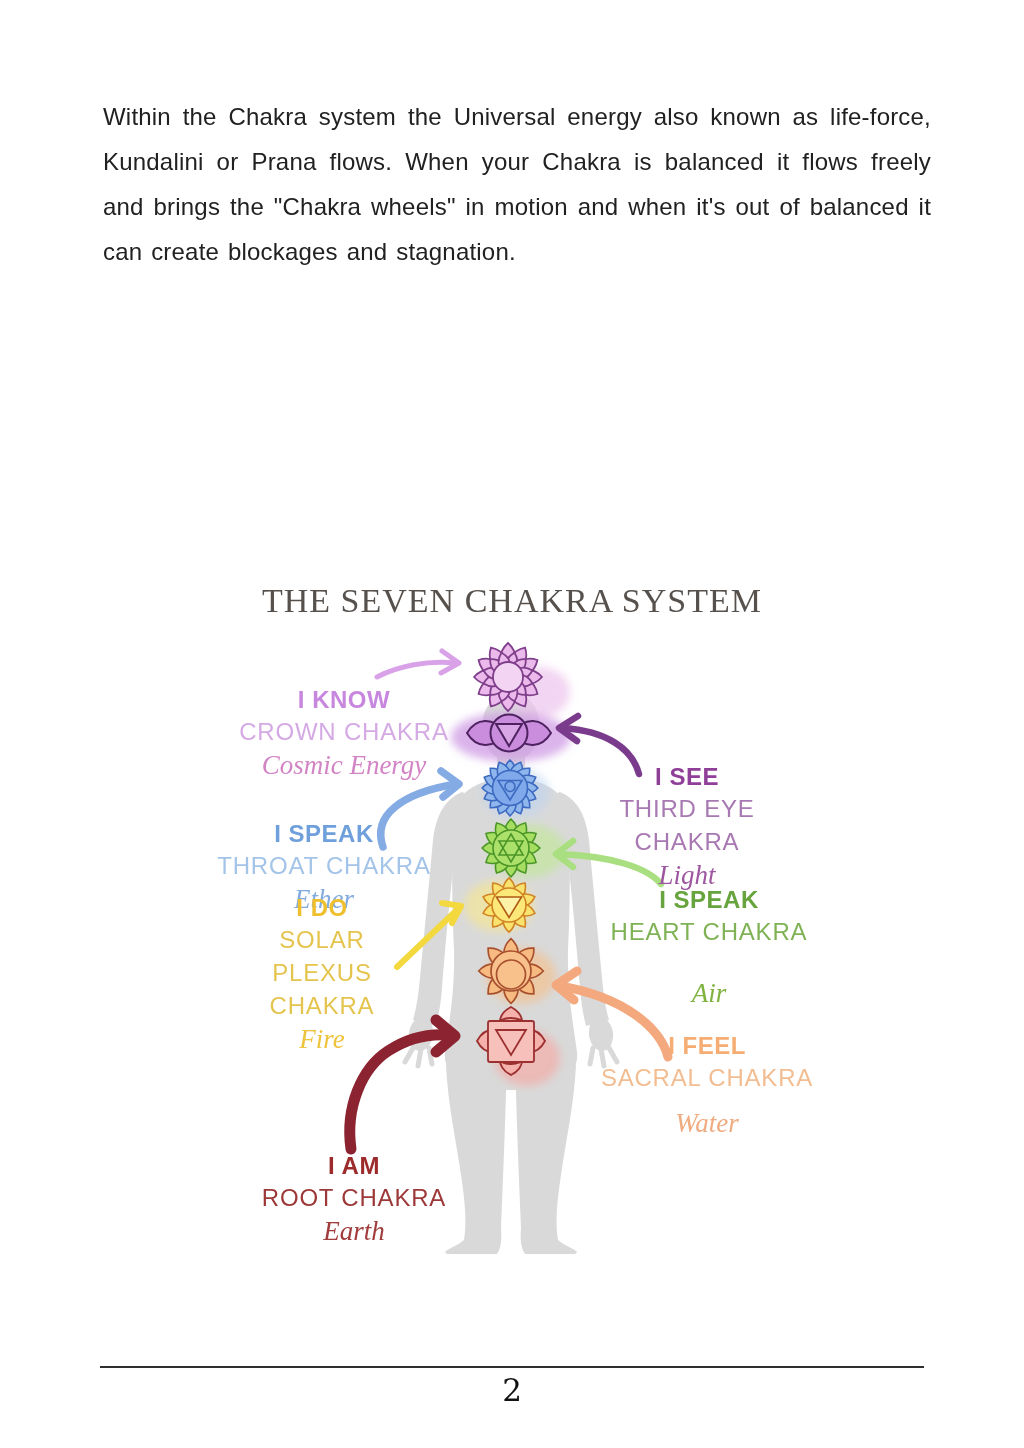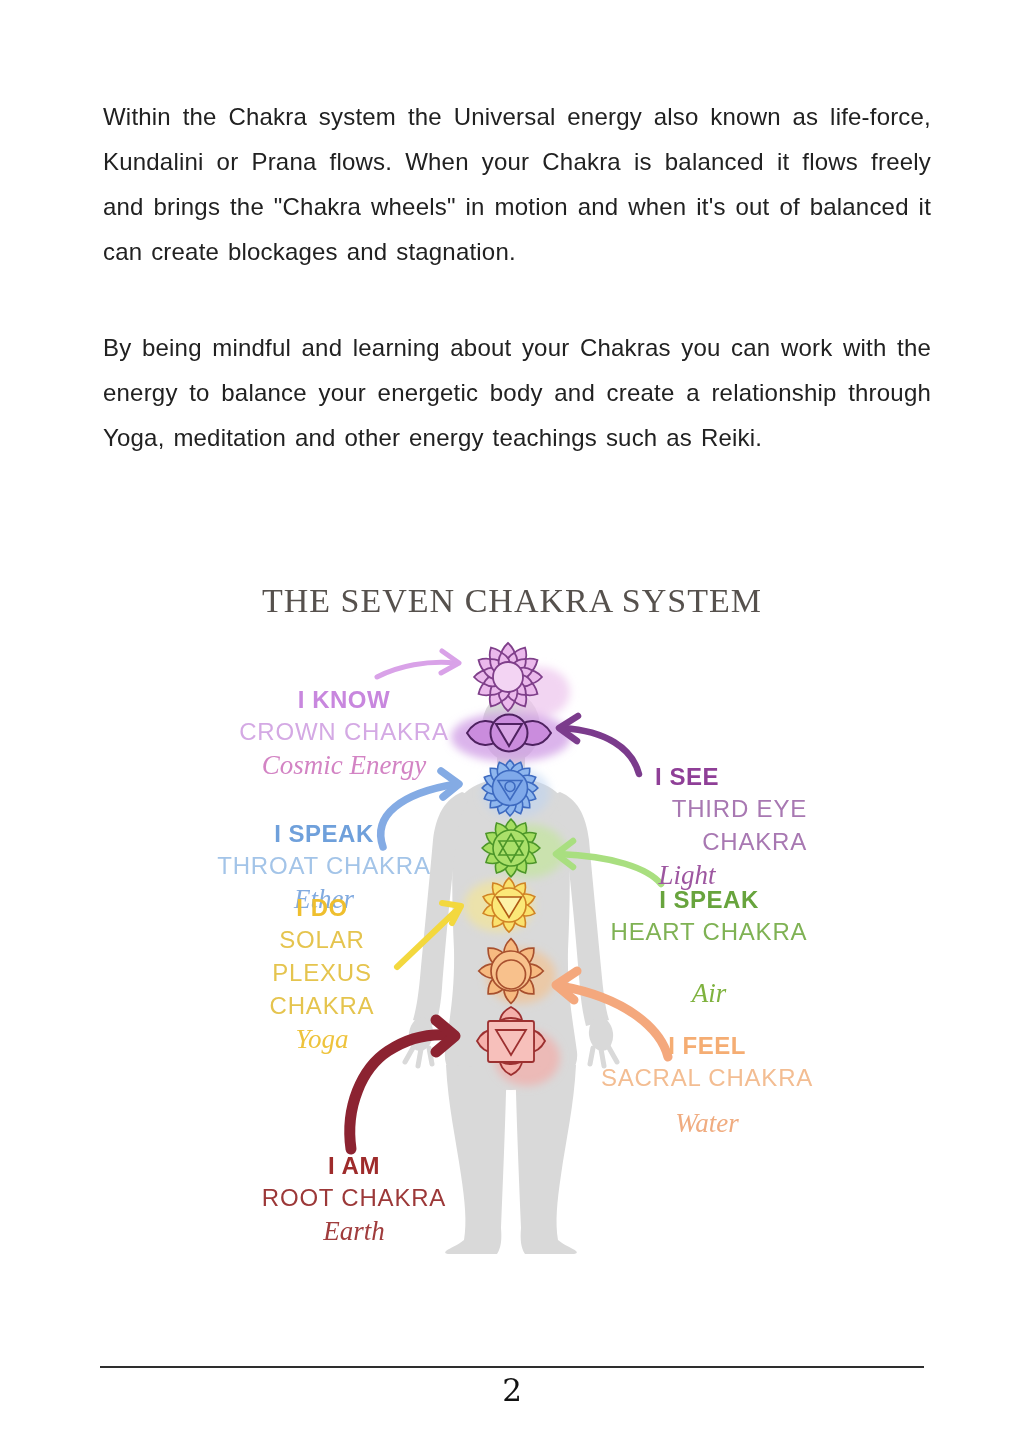--- a/index.html
+++ b/index.html
@@ -43,21 +43,20 @@
     font-family:"DejaVu Serif", serif; font-size:31px; color:#111;
   }
 </style>
 </head>
 <body>
 
 <div class="page">
 
   <div class="text-block">
     <p class="body-par">Within the Chakra system the Universal energy also known as life-force, Kundalini or Prana flows. When your Chakra is balanced it flows freely and brings the "Chakra wheels" in motion and when it's out of balanced it can create blockages and stagnation.</p>
-    <p class="body-par">By being mindful and learning about your Chakras you can work with the energy to balance your energetic body and create a relationship through Yoga, meditation and other energy teachings such as Reiki.</p>
   </div>
 
   <div class="diagram-title">THE SEVEN CHAKRA SYSTEM</div>
 
   <svg class="diagram-svg" viewBox="0 0 1024 1448">
     <defs>
       <path id="petal" d="M0,-34 C10,-25 10,-12 0,-4 C-10,-12 -10,-25 0,-34 Z" vector-effect="non-scaling-stroke"></path>
       <path id="petalw" d="M0,-34 C15,-26 15,-10 0,-3 C-15,-10 -15,-26 0,-34 Z" vector-effect="non-scaling-stroke"></path>
       <filter id="soft" x="-50%" y="-50%" width="200%" height="200%">
           <feGaussianBlur stdDeviation="4"></feGaussianBlur>
@@ -248,40 +247,40 @@
   </svg>
 
   <div class="chakra-label lbl-crown">
     <span class="cl-statement" style="color: rgb(200, 135, 222);">I KNOW</span>
     <span class="cl-name" style="color: rgb(212, 169, 228);">CROWN CHAKRA</span>
     <span class="cl-element" style="color: rgb(211, 132, 196);">Cosmic Energy</span>
   </div>
 
   <div class="chakra-label lbl-third-eye">
     <span class="cl-statement" style="color: rgb(143, 63, 151);">I SEE</span>
-    <span class="cl-name" style="color: rgb(168, 120, 178); text-align: right;">THIRD EYE CHAKRA</span>
+    <span class="cl-name" style="color: rgb(168, 120, 178);">THIRD EYE CHAKRA</span>
     <span class="cl-element" style="color: rgb(157, 86, 160); font-style: italic;">Light</span>
   </div>
 
   <div class="chakra-label lbl-throat">
     <span class="cl-statement" style="color: rgb(111, 160, 219);">I SPEAK</span>
     <span class="cl-name" style="color: rgb(163, 196, 232);">THROAT CHAKRA</span>
     <span class="cl-element" style="color: rgb(130, 171, 224);">Ether</span>
   </div>
 
   <div class="chakra-label lbl-heart">
     <span class="cl-statement" style="color: rgb(104, 164, 61);">I SPEAK</span>
     <span class="cl-name" style="color: rgb(127, 178, 84);">HEART CHAKRA</span>
     <span class="cl-element" style="color: rgb(127, 178, 62); margin-top: 28px;">Air</span>
   </div>
 
   <div class="chakra-label lbl-solar">
     <span class="cl-statement" style="color: rgb(239, 191, 46);">I DO</span>
     <span class="cl-name" style="color: rgb(229, 196, 78);">SOLAR PLEXUS CHAKRA</span>
-    <span class="cl-element" style="color: rgb(238, 195, 60);">Yoga</span>
+    <span class="cl-element" style="color: rgb(238, 195, 60);">Fire</span>
   </div>
 
   <div class="chakra-label lbl-sacral">
     <span class="cl-statement" style="color: rgb(245, 173, 115);">I FEEL</span>
     <span class="cl-name" style="color: rgb(243, 189, 146);">SACRAL CHAKRA</span>
     <span class="cl-element" style="color: rgb(240, 172, 128);">Water</span>
   </div>
 
   <div class="chakra-label lbl-root">
     <span class="cl-statement" style="color: rgb(158, 43, 43);">I AM</span>

